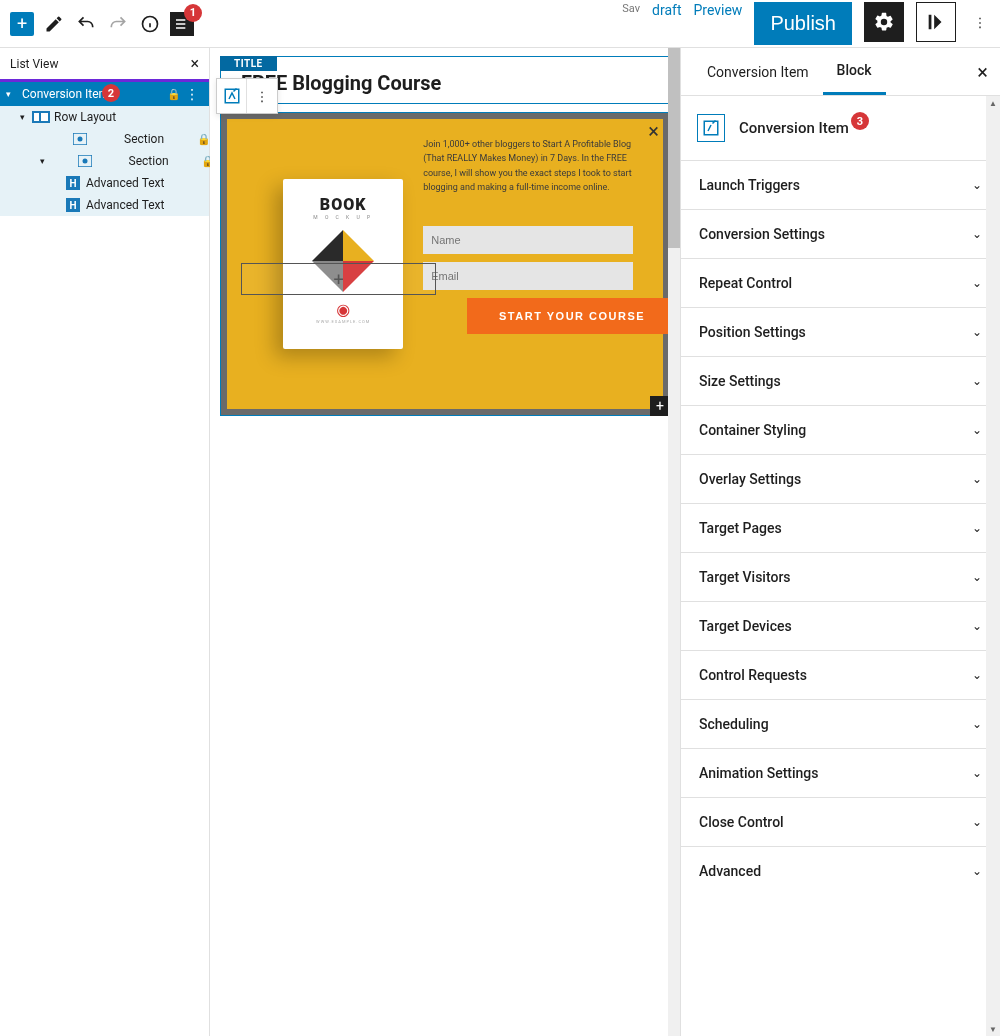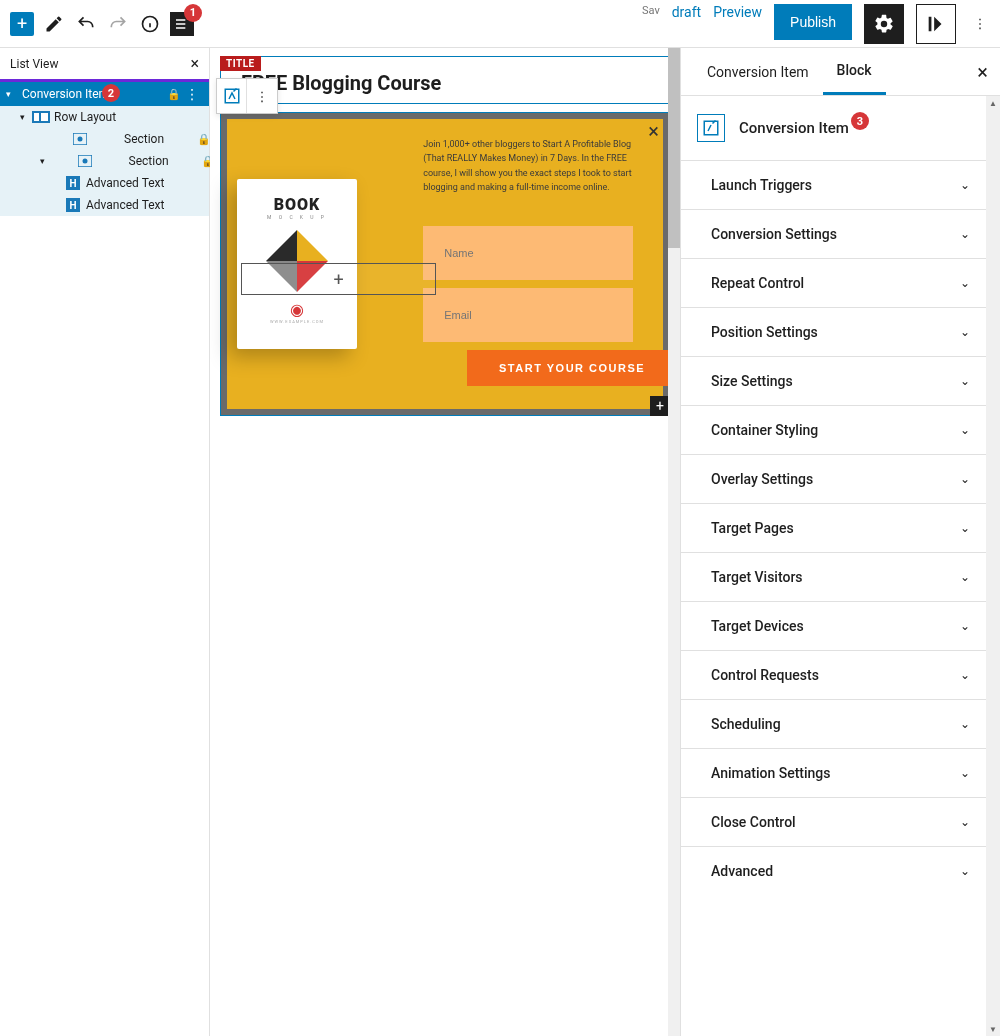--- a/index.html
+++ b/index.html
@@ -8,21 +8,21 @@
 
 .top-toolbar { height: 48px; border-bottom: 1px solid #e0e0e0; display: flex; align-items: center; justify-content: space-between; padding: 0 8px 0 10px; }
 .tb-left { display: flex; align-items: center; gap: 8px; }
 .tb-right { display: flex; align-items: flex-start; gap: 12px; }
 .btn-add { width: 24px; height: 24px; background: #007cba; color: #fff; display: flex; align-items: center; justify-content: center; border-radius: 2px; font-size: 18px; cursor: pointer; }
 .tb-icon { width: 24px; height: 24px; display: flex; align-items: center; justify-content: center; cursor: pointer; color: #1e1e1e; }
 .tb-icon svg { width: 20px; height: 20px; }
 .tb-listview { width: 24px; height: 24px; background: #1e1e1e; color: #fff; display: flex; align-items: center; justify-content: center; cursor: pointer; position: relative; }
 .link-text { color: #007cba; cursor: pointer; font-size: 14px; }
 .save-text { color: #777; font-size: 11px; }
-.btn-publish { background: #007cba; color: #fff; padding: 10px 16px; font-size: 14px; border: none; cursor: pointer; }
+.btn-publish { background: #007cba; color: #fff; padding: 10px 16px; font-size: 20px; border: none; cursor: pointer; }
 .btn-settings { width: 40px; height: 40px; background: #1e1e1e; color: #fff; display: flex; align-items: center; justify-content: center; cursor: pointer; }
 .btn-k { width: 40px; height: 40px; border: 1px solid #1e1e1e; display: flex; align-items: center; justify-content: center; cursor: pointer; background:#fff; }
 .btn-more { width: 24px; height: 40px; display: flex; align-items: center; justify-content: center; cursor: pointer; }
 
 
 .badge { position: absolute; width: 18px; height: 18px; background: #d63638; color: #fff; border-radius: 50%; font-size: 11px; font-weight: bold; display: flex; align-items: center; justify-content: center; z-index: 50; }
 
 
 .main-area { display: flex; height: calc(100% - 48px); }
 
@@ -39,56 +39,56 @@
 .lv-label { flex: 1; padding-left: 4px; }
 .lv-lock { font-size: 11px; }
 .lv-dots { font-size: 14px; padding: 0 4px; }
 .lv-indent-1 { padding-left: 20px; }
 .lv-indent-2 { padding-left: 40px; gap: 33px; }
 .lv-indent-3 { padding-left: 64px; }
 
 
 .canvas { flex: 1; background: #fff; padding: 8px 10px; position: relative; overflow: hidden; }
 .block-wrap { border: 1.5px solid #007cba; position: relative; }
-.block-titlebar { position: absolute; top: -1px; left: -1px; background: #b91c1c; color: #fff; font-size: 10px; font-weight: bold; padding: 2px 6px; letter-spacing: 0.5px; }
+.block-titlebar { position: absolute; top: -1px; left: -1px; background: #0369a1; color: #fff; font-size: 10px; font-weight: bold; padding: 2px 14px; letter-spacing: 0.5px; }
 .block-heading { font-size: 20px; font-weight: 700; padding: 14px 10px 8px 20px; color: #1e1e1e; }
 .floating-tb { position: absolute; top: 30px; left: 6px; background: #fff; border: 1px solid #ccc; display: flex; box-shadow: 0 2px 6px rgba(0,0,0,0.1); z-index: 10; }
 .floating-tb > div { width: 30px; height: 34px; display: flex; align-items: center; justify-content: center; border-right: 1px solid #e0e0e0; cursor: pointer; }
 .floating-tb > div:last-child { border-right: none; }
 
 .popup-area { margin-top: 8px; background: #6a6a6a; padding: 6px; border: 1.5px solid #007cba; position: relative; }
 .popup-close { position: absolute; top: 6px; right: 10px; font-size: 20px; color: #333; cursor: pointer; z-index:5; }
 .popup-inner { background: #e8b020; display: flex; min-height: 290px; position: relative; }
-.popup-left { width: 45%; display: flex; align-items: center; justify-content: flex-start; padding: 20px 10px; }
+.popup-left { width: 45%; display: flex; align-items: center; justify-content: flex-end; padding: 20px 20px; }
 .book { width: 120px; height: 170px; background: #fff; border-radius: 2px; box-shadow: -8px 8px 20px rgba(0,0,0,0.25); position: relative; padding: 16px 12px; }
 .book-title { font-weight: 900; font-size: 16px; letter-spacing: 1px; color: #222; text-align:center; }
 .book-sub { font-size: 5px; letter-spacing: 3px; color: #888; text-align:center; margin-bottom: 10px; }
 .pinwheel { width: 62px; height: 62px; margin: 4px auto; position: relative; }
 .pw-tri { position: absolute; width: 0; height: 0; }
 .popup-right { width: 55%; padding: 18px 30px 18px 0; }
 .popup-h { font-size: 24px; font-weight: 900; color: #2a2a2a; letter-spacing: 1px; margin-bottom: 8px; }
 .popup-desc { font-size: 9px; color: #3a3a3a; line-height: 1.6; margin-bottom: 31px; }
-.popup-input { width: 100%; padding: 21px; margin-bottom: 8px; border: none; background: #fdba74; font-size: 11px; color: #666; }
+.popup-input { width: 100%; padding: 8px; margin-bottom: 8px; border: none; background: #e5e5e5; font-size: 11px; color: #666; }
 .popup-btn { width: 100%; padding: 12px; background: #f26a1b; color: #fff; border: none; font-size: 11px; font-weight: bold; letter-spacing: 1.5px; cursor: pointer; margin-left: 44px; }
 .add-block { position: absolute; bottom: -1px; right: -1px; width: 20px; height: 20px; background: #1e1e1e; color: #fff; display: flex; align-items: center; justify-content: center; font-size: 14px; cursor: pointer; }
 .placeholder-box { position: absolute; left: 20px; top: 150px; width: 195px; height: 32px; border: 1px solid #555; background: rgba(255,255,255,0.05); display:flex; align-items:center; justify-content:center; color:#555; font-size:18px; z-index:6;}
 .vscroll { position:absolute; right:0; top:0; width:12px; height:100%; background:#f0f0f0;}
 .vscroll-thumb { position:absolute; top:0; width:100%; height:200px; background:#c0c0c0;}
 
 
 .sidebar { width: 320px; border-left: 1px solid #e0e0e0; flex-shrink: 0; display: flex; flex-direction: column; position:relative;}
 .sb-tabs { display: flex; align-items: center; border-bottom: 1px solid #e0e0e0; height: 48px; padding: 0 12px; position:relative;}
 .sb-tab { padding: 0 14px; height: 100%; display: flex; align-items: center; font-size: 14px; cursor: pointer; color: #1e1e1e; }
 .sb-tab.active { border-bottom: 3px solid #007cba; font-weight: 500; }
 .sb-close { margin-left: auto; font-size: 20px; cursor: pointer; }
 .sb-blockhead { display: flex; align-items: center; padding: 18px 16px; gap: 14px; }
 .sb-blockicon { width: 28px; height: 28px; border: 1px solid #007cba; display: flex; align-items: center; justify-content: center; color: #007cba; }
 .sb-blocktitle { font-size: 15px; font-weight: 500; }
 .sb-panels { overflow-y: auto; flex:1; }
-.sb-panel { border-top: 1px solid #e0e0e0; padding: 16px 30px; display: flex; align-items: center; justify-content: space-between; cursor: pointer; font-size: 14px; font-weight: 500; }
+.sb-panel { border-top: 1px solid #e0e0e0; padding: 16px 18px; display: flex; align-items: center; justify-content: space-between; cursor: pointer; font-size: 14px; font-weight: 500; }
 .sb-panel .chev { font-size: 12px; }
 .rscroll { position:absolute; right:0; top:48px; bottom:0; width:14px; background:#f0f0f0;}
 .rscroll-up { position:absolute; top:0; width:100%; height:14px; display:flex;align-items:center;justify-content:center; font-size:8px; color:#666;}
 .rscroll-down { position:absolute; bottom:0; width:100%; height:14px; display:flex;align-items:center;justify-content:center; font-size:8px; color:#666;}
 </style>
 </head>
 <body>
 
 <div class="top-toolbar">
   <div class="tb-left">

